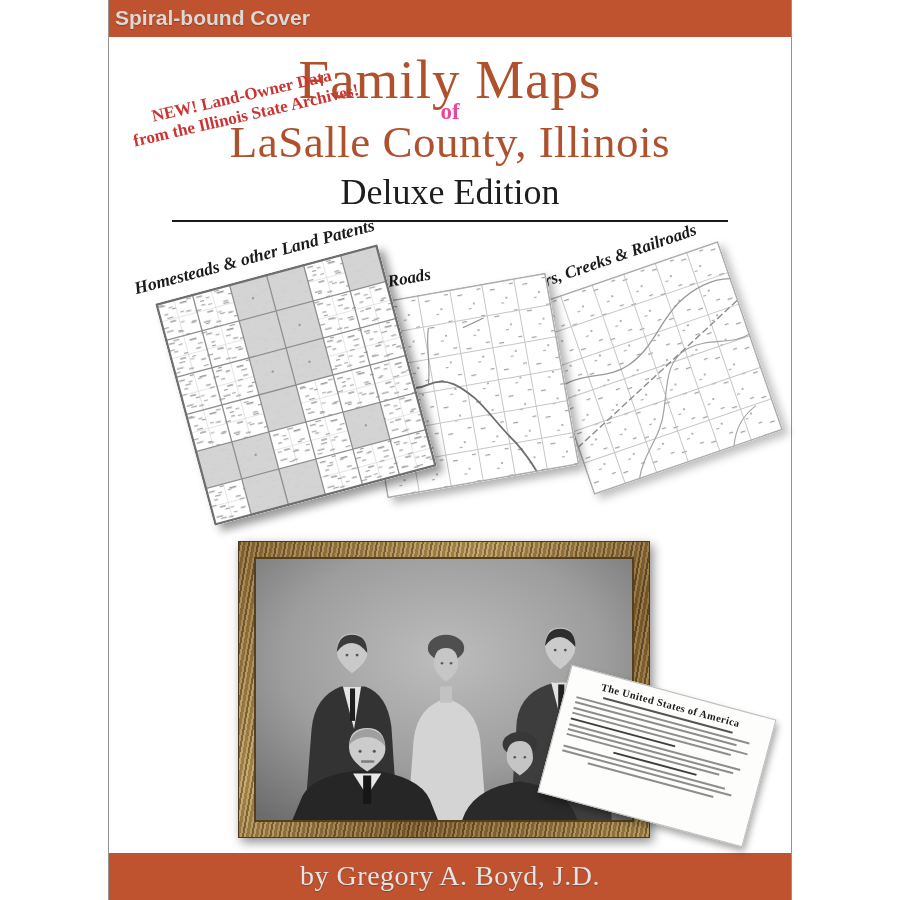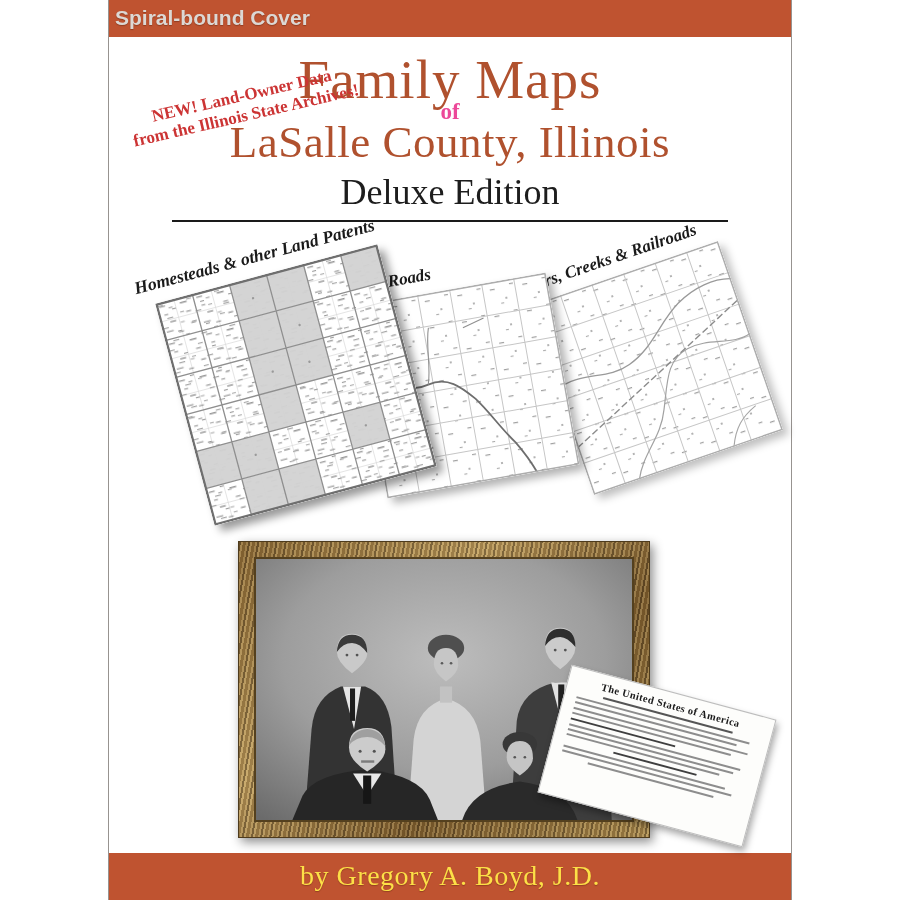--- a/index.html
+++ b/index.html
@@ -73,21 +73,21 @@
          box-shadow:3px 4px 7px rgba(0,0,0,.35); padding:7px 12px 6px 12px; }
   .doc-title { text-align:center; font-weight:bold; font-size:10.5px; color:#1b1b1b;
                letter-spacing:.4px; line-height:1.1; }
   .doc-sub { width:72%; height:2.5px; background:#555; margin:3px auto 4px auto; }
   .docline { height:2px; background:#8d8d8d; margin:3.4px 0; }
   .docline.bold { height:2.6px; background:#3f3f3f; }
   .docline.center { margin-left:auto; margin-right:auto; }
 
   
   .bottom-bar { position:absolute; left:0; top:853px; width:100%; height:47px; background:#bf5330; }
-  .bottom-bar .byline { text-align:center; font-size:28px; color:#fde047; line-height:46px;
+  .bottom-bar .byline { text-align:center; font-size:28px; color:#e5e5e5; line-height:46px;
                         letter-spacing:.5px; text-shadow:0 1px 1px rgba(70,25,5,.35); }
 </style>
 </head>
 <body>
 
 <div class="stage">
   <div class="cover">
 
     <div class="top-bar">
       <div class="lbl">Spiral-bound Cover</div>

